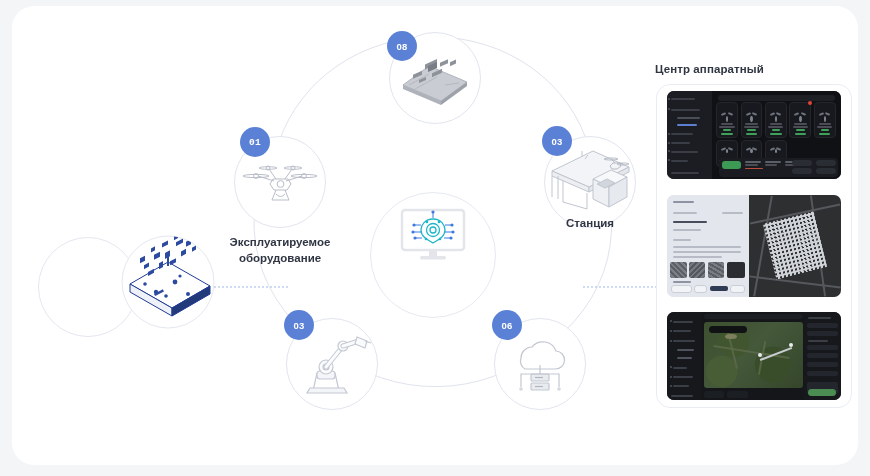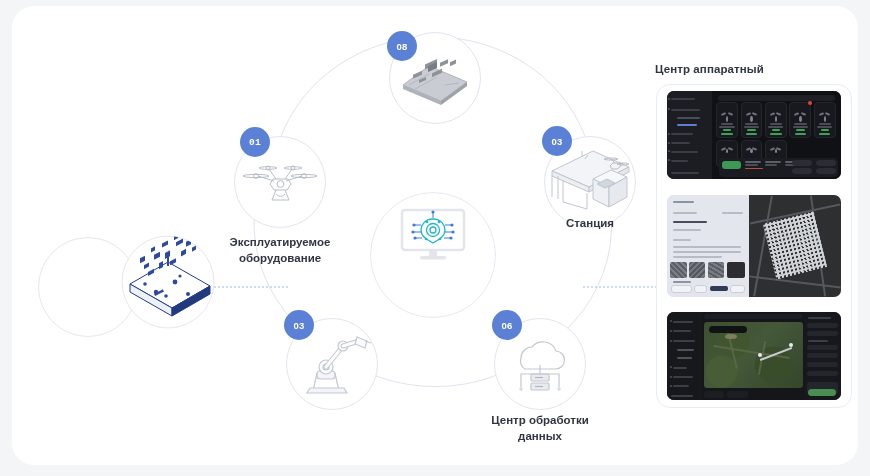--- a/index.html
+++ b/index.html
@@ -281,22 +281,20 @@
       <rect x="26" y="42" width="18" height="7" rx="1" fill="#e9ebef" stroke="#c2c7d1"></rect>
       <rect x="26" y="51" width="18" height="7" rx="1" fill="#e9ebef" stroke="#c2c7d1"></rect>
       <line x1="30" y1="45.5" x2="38" y2="45.5" stroke="#b0b5bf"></line>
       <line x1="30" y1="54.5" x2="38" y2="54.5" stroke="#b0b5bf"></line>
       <path d="M35 42 h-19 v13 M35 42 h19 v13"></path>
       <circle cx="16" cy="57" r="1.8" fill="#d6d9e0" stroke="none"></circle>
       <circle cx="54" cy="57" r="1.8" fill="#d6d9e0" stroke="none"></circle>
     </svg>
   </div>
   <div class="badge" style="left:492px;top:310px;">06</div>
-  <div class="label" style="left:470px;top:412px;width:140px;">Центр обработки
-данных</div>
 
   <div class="node" style="left:286px;top:318px;width:92px;height:92px;"></div>
   <div style="position:absolute;left:293px;top:327px;width:80px;height:74px;">
     <svg viewBox="0 0 80 74" width="80" height="74" xmlns="http://www.w3.org/2000/svg" fill="none" stroke="#c3c8d2" stroke-width="1.2">
       <path d="M20 64 l4 -18 M46 64 l-4 -18"></path>
       <path d="M14 66 h40 l-3 -5 h-34 z" fill="#f4f5f8"></path>
       <rect x="24" y="44" width="18" height="8" rx="3" fill="#f4f5f8"></rect>
       <circle cx="33" cy="40" r="7" fill="#fafbfc"></circle>
       <circle cx="33" cy="40" r="3"></circle>
       <path d="M33 40 L50 19" stroke-width="5" stroke-linecap="round"></path>

